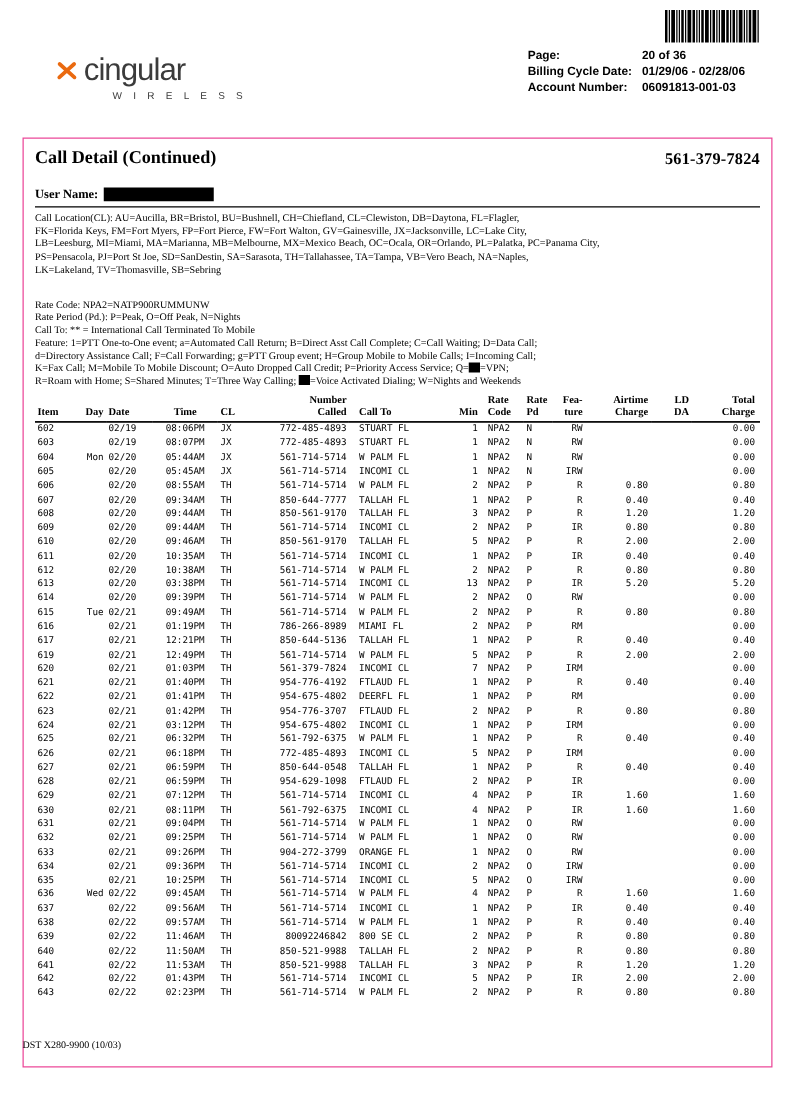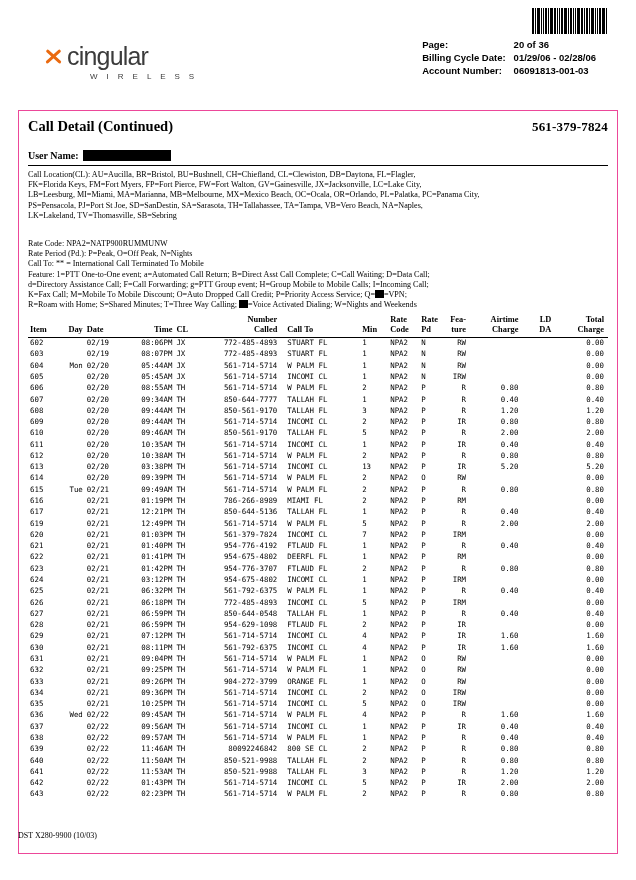--- a/index.html
+++ b/index.html
@@ -170,25 +170,25 @@
     padding: 0;
   }
   table.detail tbody td {
     padding: 1.35px 2px;
     white-space: nowrap;
     line-height: 8.6px;
   }
   .c-item   { text-align: left;  width: 26px; }
   .c-day    { text-align: right;  width: 26px; }
   .c-date   { text-align: left;  width: 34px; }
-  .c-time   { text-align: right;  width: 48px; }
+  .c-time   { text-align: center;  width: 48px; }
   .c-cl     { text-align: left;  width: 20px; }
   .c-num    { text-align: right;  width: 76px; }
   .c-callto { text-align: left;  width: 74px; padding-left: 8px !important; }
-  .c-min    { text-align: left; width: 22px; }
+  .c-min    { text-align: right; width: 22px; }
   .c-rc     { text-align: left; width: 32px; padding-left: 6px !important; }
   .c-rpd    { text-align: left;  width: 20px; }
   .c-fea    { text-align: right;  width: 24px; }
   .c-air    { text-align: right; width: 48px; }
   .c-ld     { text-align: right; width: 30px; }
   .c-tot    { text-align: right; width: 50px; padding-right: 4px !important; }
   
   .footer {
     position: absolute;
     left: 18px;

